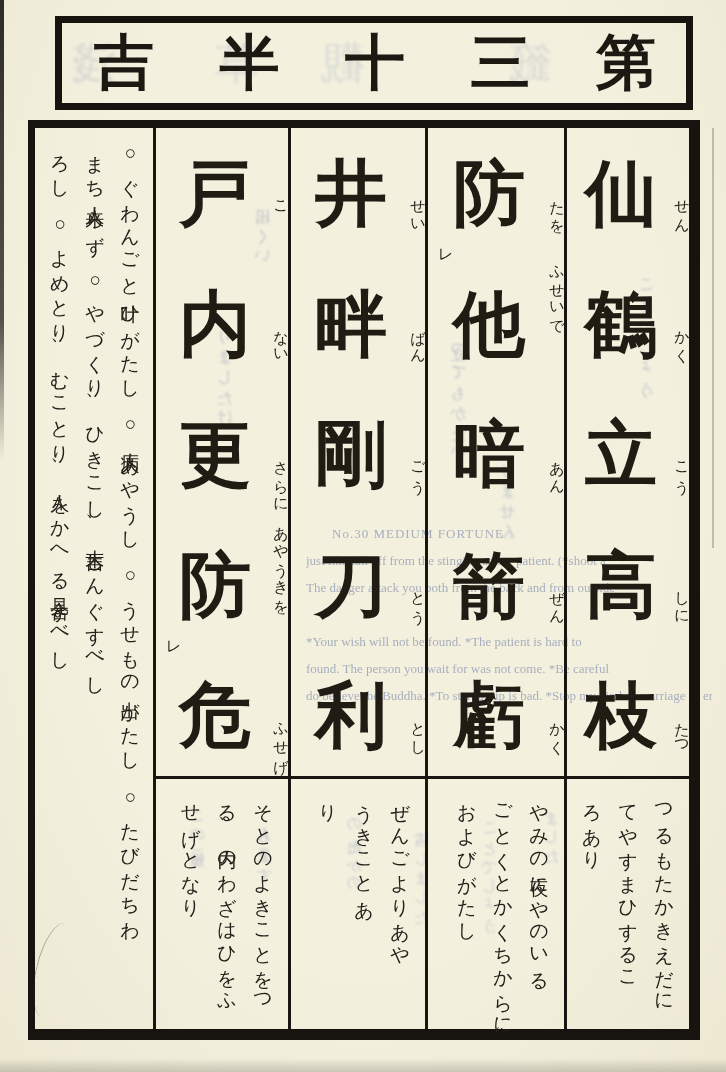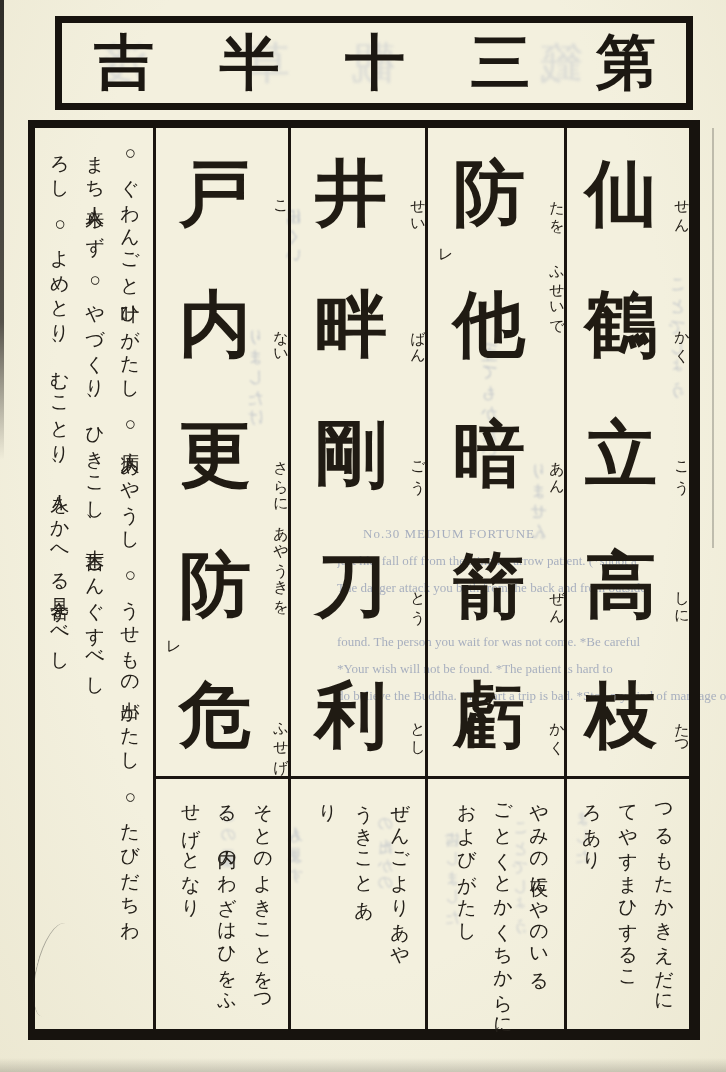--- a/index.html
+++ b/index.html
@@ -3,21 +3,21 @@
 <meta charset="utf-8">
 <style>
   html,body{margin:0;padding:0;}
   body{width:726px;height:1072px;overflow:hidden;background:#e8e4d0;
        font-family:"Liberation Serif","DejaVu Serif",serif;}
   #paper{position:relative;width:726px;height:1072px;
          background:radial-gradient(ellipse at 50% 40%, #f3f0de 60%, #ece8d2 100%);
          overflow:hidden;}
 
   
-  #bleed{position:absolute;inset:0;z-index:1;pointer-events:none;margin-left:31px;}
+  #bleed{position:absolute;inset:0;z-index:1;pointer-events:none;}
   .bleed-en{position:absolute;left:306px;top:520px;width:406px;
             font-size:13px;line-height:27px;color:#8e99b4;opacity:.75;
             filter:blur(.4px);white-space:nowrap;overflow:hidden;}
   .bleed-en div{height:27px;}
   .bleed-en .ctr{padding-left:26px;letter-spacing:1px;}
   .jp-bleed{position:absolute;writing-mode:vertical-rl;font-size:16px;
             color:#9aa4ba;opacity:.55;filter:blur(1px);transform:scaleX(-1);
             letter-spacing:2px;}
   .jp-bleed.btm{font-size:15px;opacity:.45;filter:blur(1.3px);}
   .hdr-bleed{position:absolute;top:34px;font-size:44px;color:#aab2c4;
@@ -87,22 +87,22 @@
     <span class="jp-bleed" style="left:497px;top:452px">りません。</span>
     <span class="jp-bleed" style="left:448px;top:332px">立つてもかたい</span>
     <span class="jp-bleed" style="left:252px;top:196px">出にくい</span>
     <span class="jp-bleed" style="left:214px;top:318px">りましたけ</span>
 
     <div class="bleed-en">
       <div class="ctr">No.30   MEDIUM FORTUNE</div>
       <div>just like fall off from the stinging arrow patient. (*shoot a</div>
       <div>The danger attack you both from the back and from outside</div>
       <div></div>
+      <div>*Your wish will not be found. *The patient is hard to</div>
       <div>found. The person you wait for was not come. *Be careful</div>
-      <div>*Your wish will not be found. *The patient is hard to</div>
       <div>do believe the Buddha. *To start a trip is bad. *Stop my kind of marriage or empl</div>
     </div>
 
     <span class="jp-bleed btm" style="left:542px;top:800px">ました。</span>
     <span class="jp-bleed btm" style="left:480px;top:812px">ことでしょう。</span>
     <span class="jp-bleed btm" style="left:412px;top:820px">吉にしました</span>
     <span class="jp-bleed btm" style="left:345px;top:808px">の出たかの</span>
     <span class="jp-bleed btm" style="left:255px;top:815px">人も見ます</span>
     <span class="jp-bleed btm" style="left:188px;top:800px">この二重に</span>
   </div>

